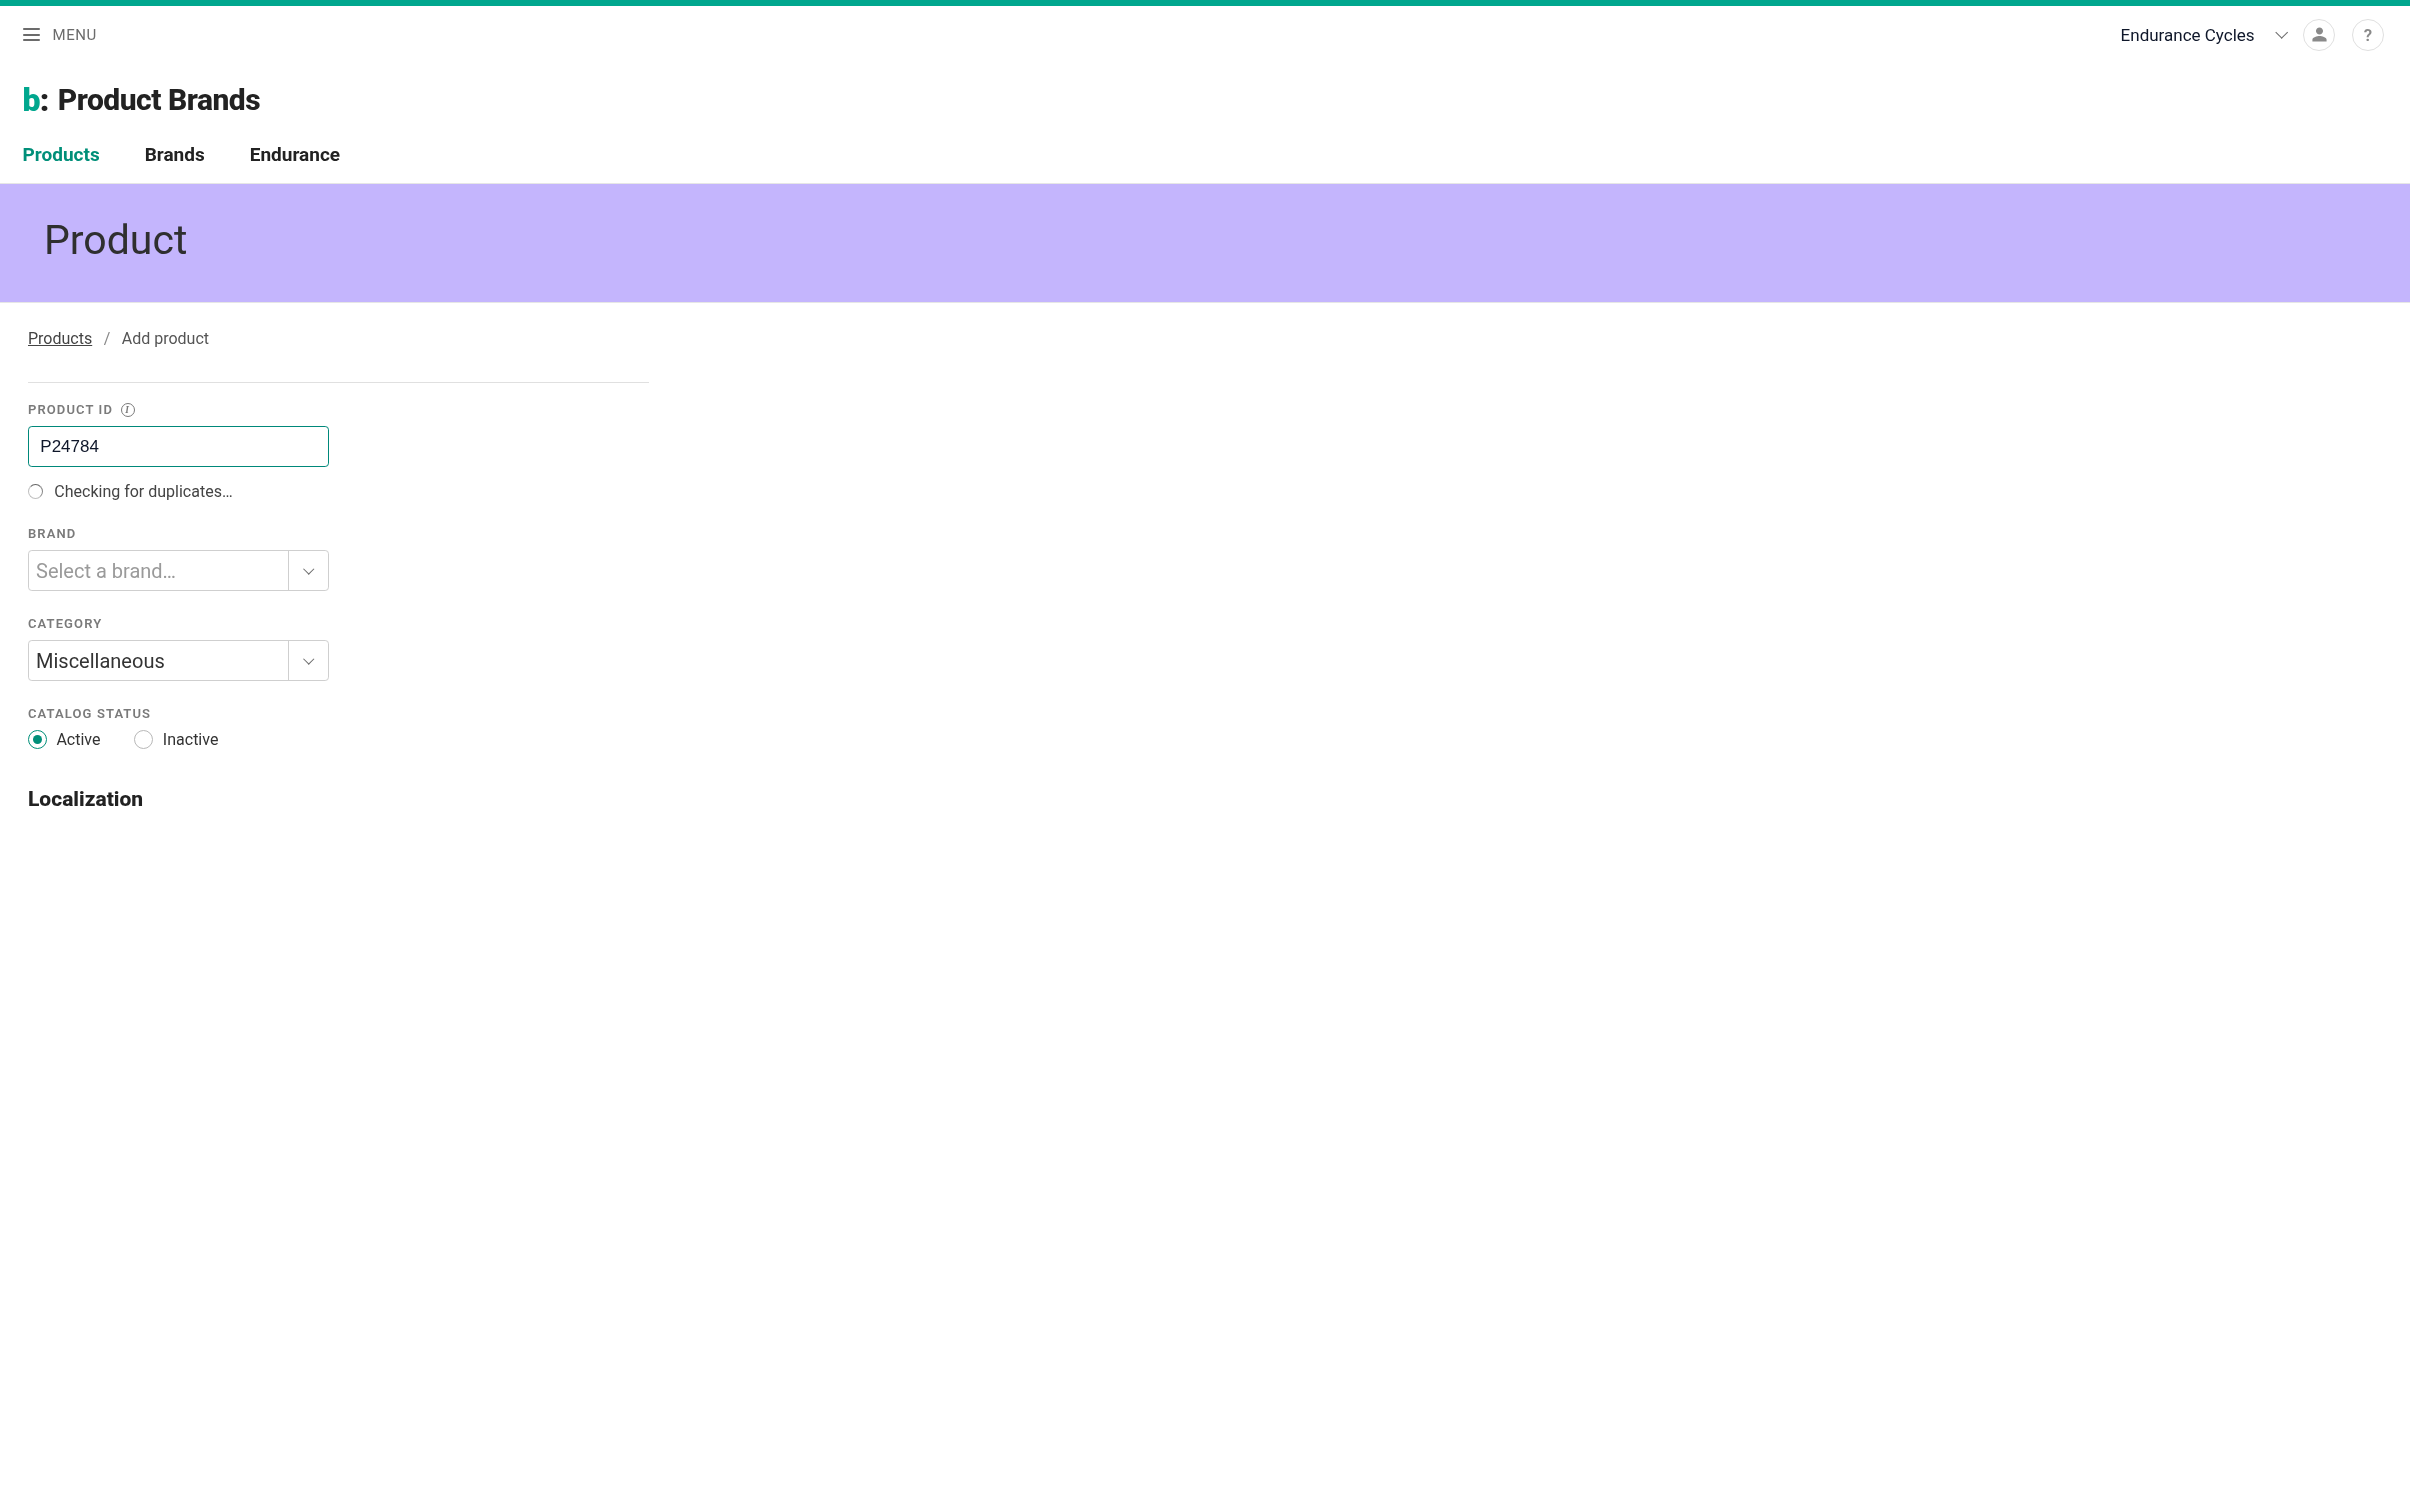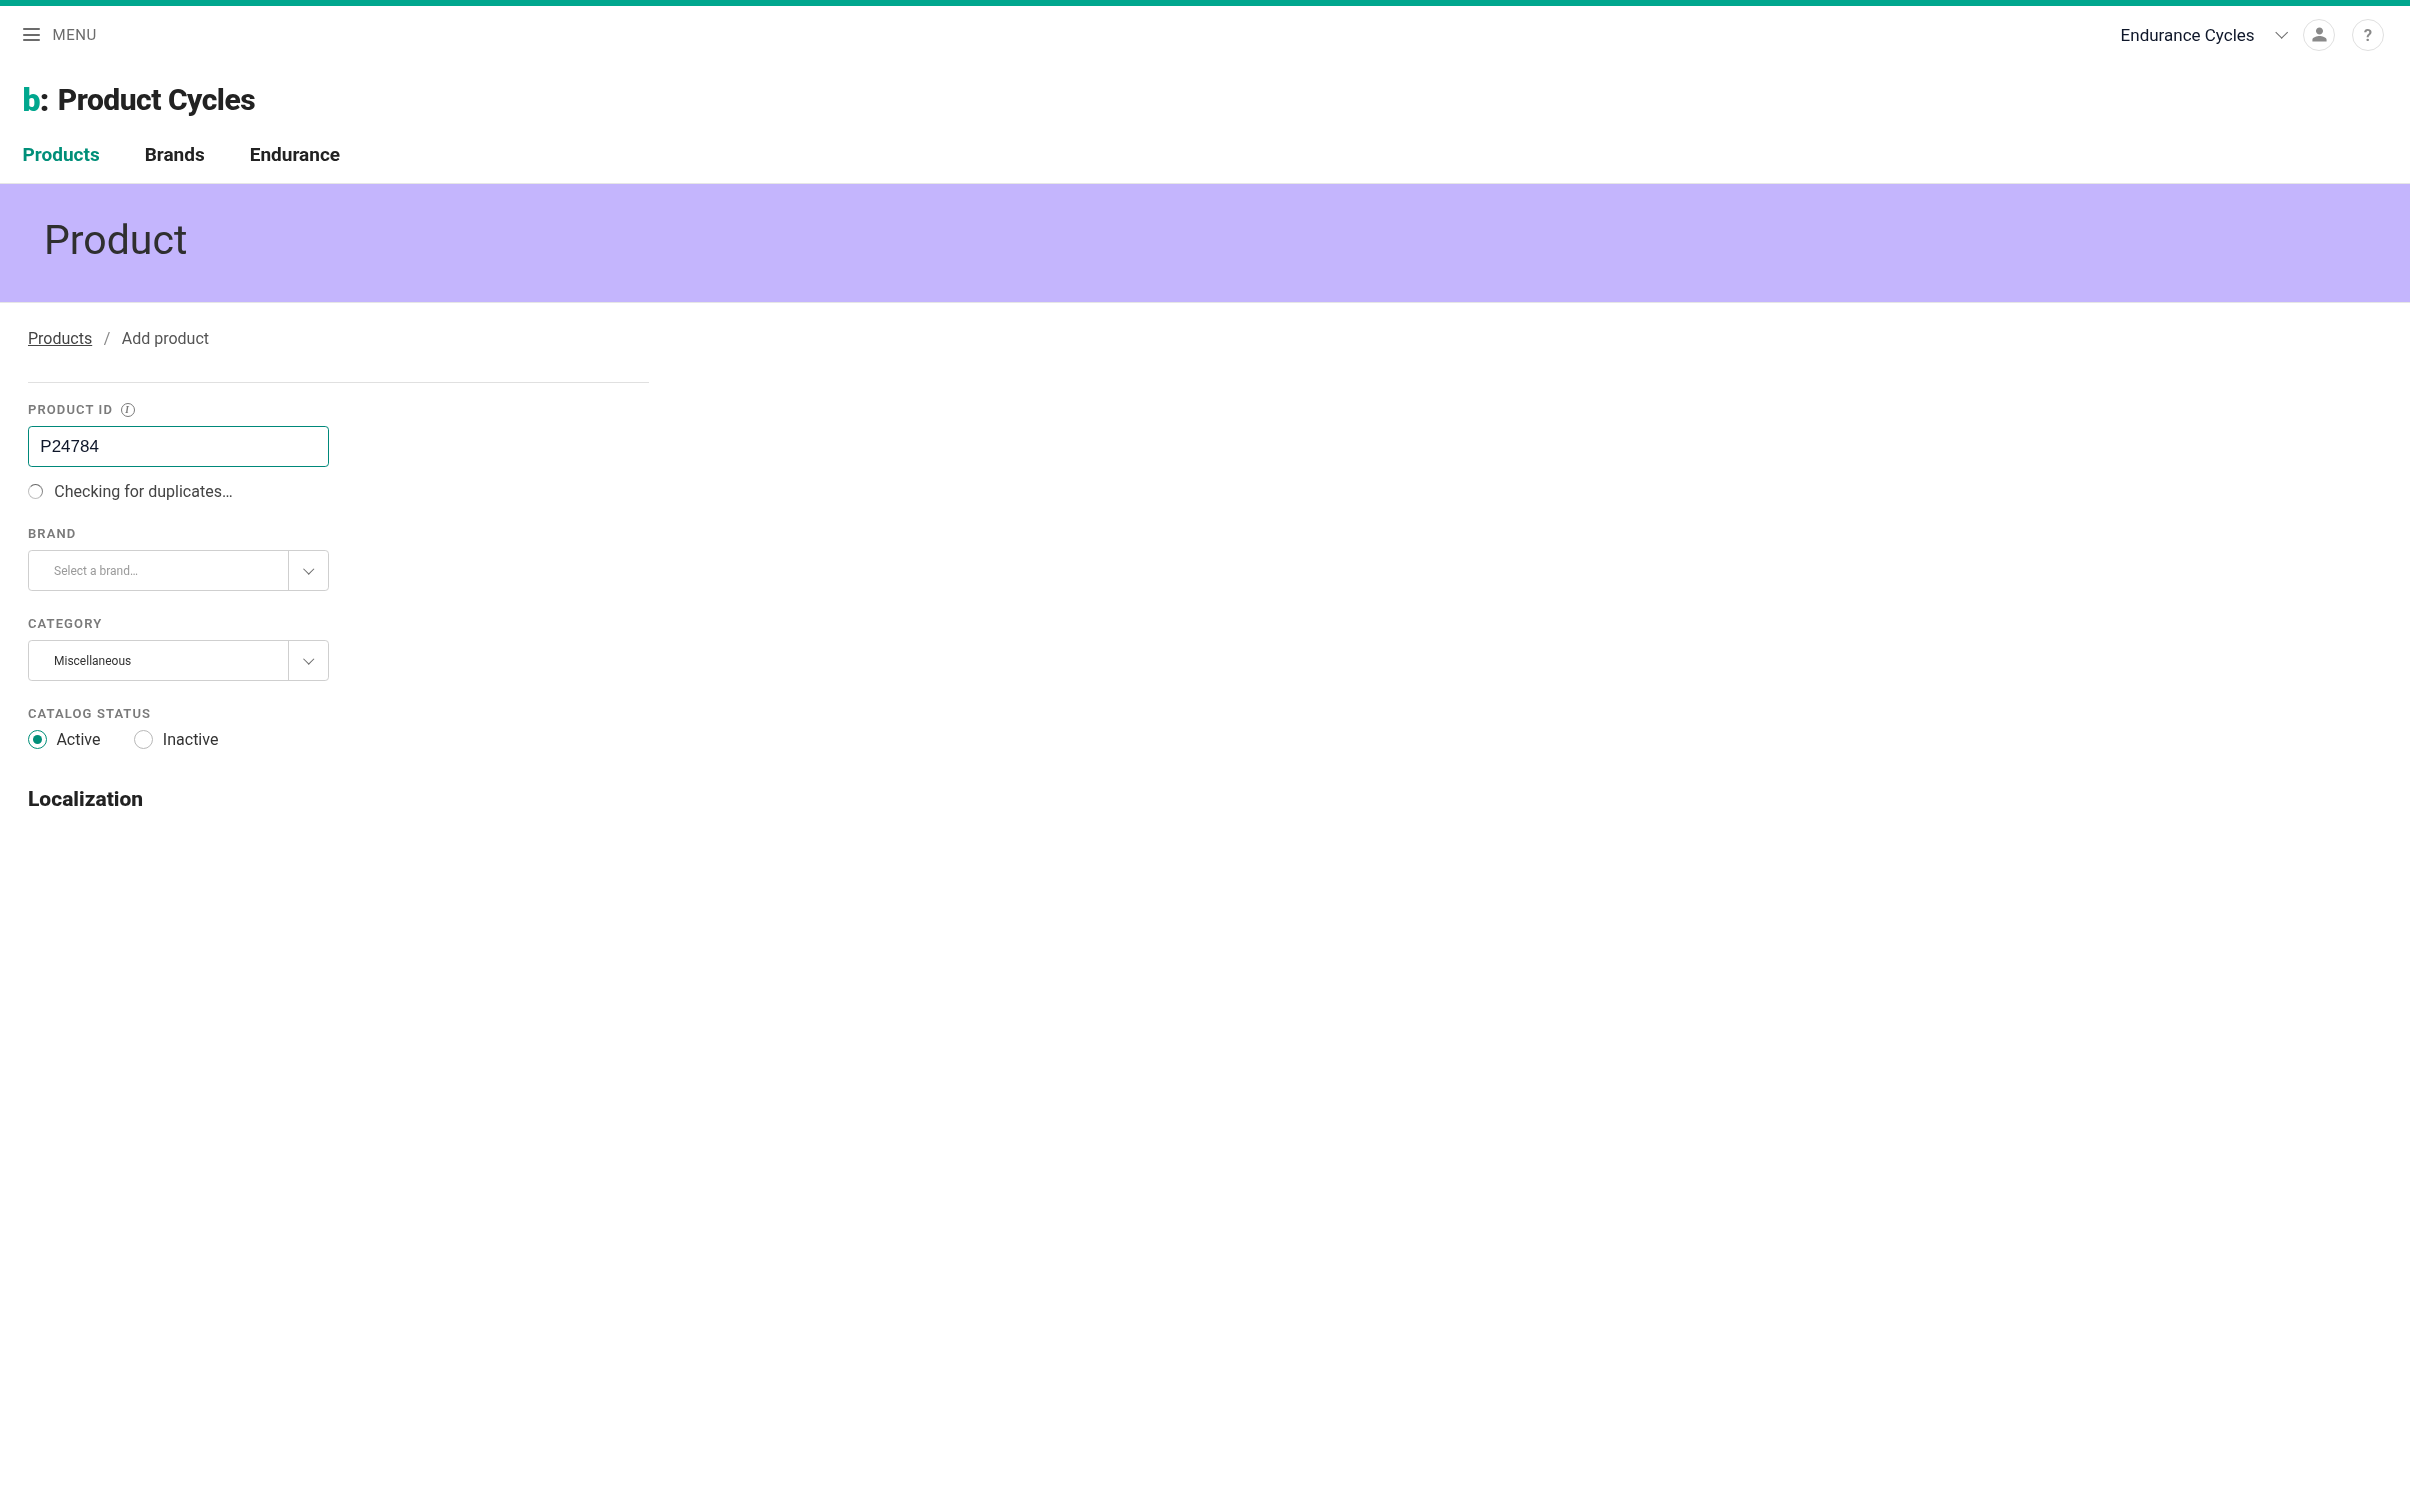--- a/index.html
+++ b/index.html
@@ -217,22 +217,22 @@
     .select-wrap {
       position: relative;
       width: 301px;
       margin-bottom: 24.5px;
     }
     .select-box {
       width: 100%;
       height: 41px;
       border: 0.9px solid #cfcfcf;
       border-radius: 3.8px;
-      padding: 0 41px 0 25px;
-      font-size: 12px;
+      padding: 0 41px 0 7px;
+      font-size: 20px;
       color: #333;
       background: #fff;
       display: flex;
       align-items: center;
       cursor: pointer;
     }
     .select-box.placeholder {
       color: #9a9a9a;
     }
     .select-arrow {
@@ -313,21 +313,21 @@
         </svg>
     </div>
     <div class="icon-circle">
       <span>?</span>
     </div>
   </div>
 </div>
 
 <div class="page-title-row">
   <span class="logo-b">b<span class="dot">:</span></span>
-  <span class="page-title">Product Cycles</span>
+  <span class="page-title">Product Brands</span>
 </div>
 
 <div class="tabs">
   <div class="tab active">Products</div>
   <div class="tab">Brands</div>
   <div class="tab">Endurance</div>
 </div>
 
 <div class="subheader">
   <h1>Product</h1>

